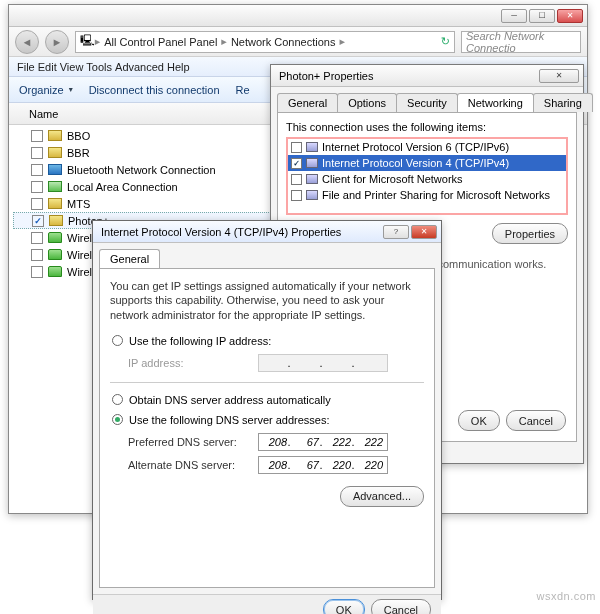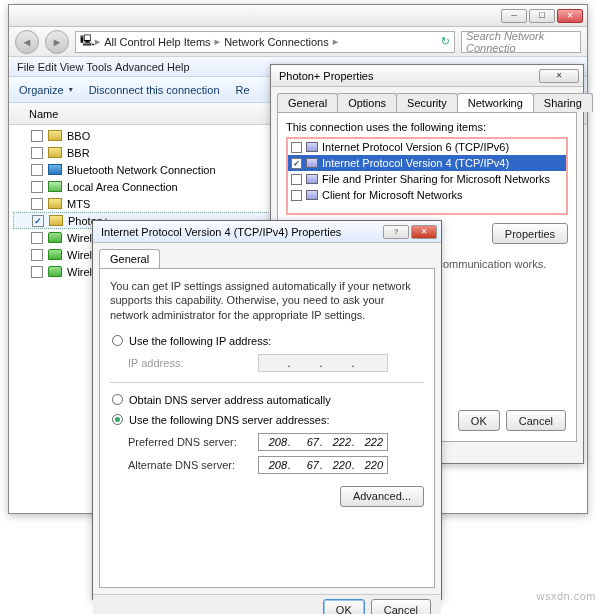--- a/index.html
+++ b/index.html
@@ -41,21 +41,21 @@
   .tab.active { background:#fff; position:relative; z-index:2; }
   .tab-body { margin:0 6px 6px 6px; border:1px solid #aaa; background:#fff; padding:8px; height:330px; position:relative; }
   .items-label { margin-bottom:4px; }
   .items-box { border:2px solid #fca5a5; height:78px; overflow:hidden; }
   .item-row { display:flex; align-items:center; height:16px; padding:0 3px; gap:4px; }
   .item-row.selected { background:#3068c8; color:#fff; }
   .cb { width:11px; height:11px; border:1px solid #777; background:#fff; display:flex; align-items:center; justify-content:center; font-size:8px; color:#135; font-weight:bold; }
   .item-icn { width:12px; height:10px; background:linear-gradient(#d8d8ff,#9aa0d8); border:1px solid #667; }
   .uninstall-btn, .install-btn, .props-btn, .generic-btn {
     display:inline-flex; align-items:center; justify-content:center;
-    height:21px; padding:0 12px; border:1px solid #8a8a8a; border-radius:3px;
+    height:21px; padding:0 12px; border:1px solid #8a8a8a; border-radius:10px;
     background:linear-gradient(#fdfdfd,#e4e4e4); color:#222;
   }
   .btn-row { display:flex; gap:6px; justify-content:flex-end; margin-top:8px; }
   .desc-box { margin-top:14px; font-size:11px; }
   .props-footer { position:absolute; right:10px; bottom:10px; display:flex; gap:6px; }
   
   #ipdlg { left:92px; top:220px; width:350px; height:380px; background:#f4f4f4; border:1px solid #6a6a6a; }
   #ipdlg .title-bar { background:linear-gradient(#f8fbff,#dfeafd); }
   #ipdlg .close-x { background:linear-gradient(#ef8c7e,#c73b24); color:#fff; }
   .ip-tab-body { margin:0 6px 6px 6px; border:1px solid #aaa; background:#fff; padding:10px; height:320px; position:relative; }
@@ -86,21 +86,21 @@
       <div class="win-btn">☐</div>
       <div class="win-btn win-close">✕</div>
     </div>
   </div>
   <div class="nav-row">
     <div class="nav-btn">◄</div>
     <div class="nav-btn">►</div>
     <div class="breadcrumb">
       <span>🖳</span>
       <span class="crumb-sep">▸</span>
-      <span class="crumb">All Control Help Items</span>
+      <span class="crumb">All Control Panel Panel</span>
       <span class="crumb-sep">▸</span>
       <span class="crumb">Network Connections</span>
       <span class="crumb-sep">▸</span>
       <span style="flex:1"></span>
       <span style="color:#2a6;">↻</span>
     </div>
     <div class="search-box">Search Network Connectio</div>
   </div>
   <div class="menu-row">
     <span class="menu-item">File</span>
@@ -190,26 +190,26 @@
           <span>Internet Protocol Version 6 (TCP/IPv6)</span>
         </div>
         <div class="item-row selected">
           <span class="cb">✓</span>
           <span class="item-icn"></span>
           <span>Internet Protocol Version 4 (TCP/IPv4)</span>
         </div>
         <div class="item-row">
           <span class="cb"></span>
           <span class="item-icn"></span>
-          <span>File and Printer Sharing for Microsoft Networks</span>
+          <span>Client for Microsoft Networks</span>
         </div>
         <div class="item-row">
           <span class="cb"></span>
           <span class="item-icn"></span>
-          <span>Client for Microsoft Networks</span>
+          <span>File and Printer Sharing for Microsoft Networks</span>
         </div>
       </div>
     <div class="btn-row">
       <span class="generic-btn">Properties</span>
     </div>
     <div class="desc-box">
       <div style="color:#555;">net Protocol. The default vides communication works.</div>
     </div>
     <div class="props-footer">
       <span class="generic-btn">OK</span>

